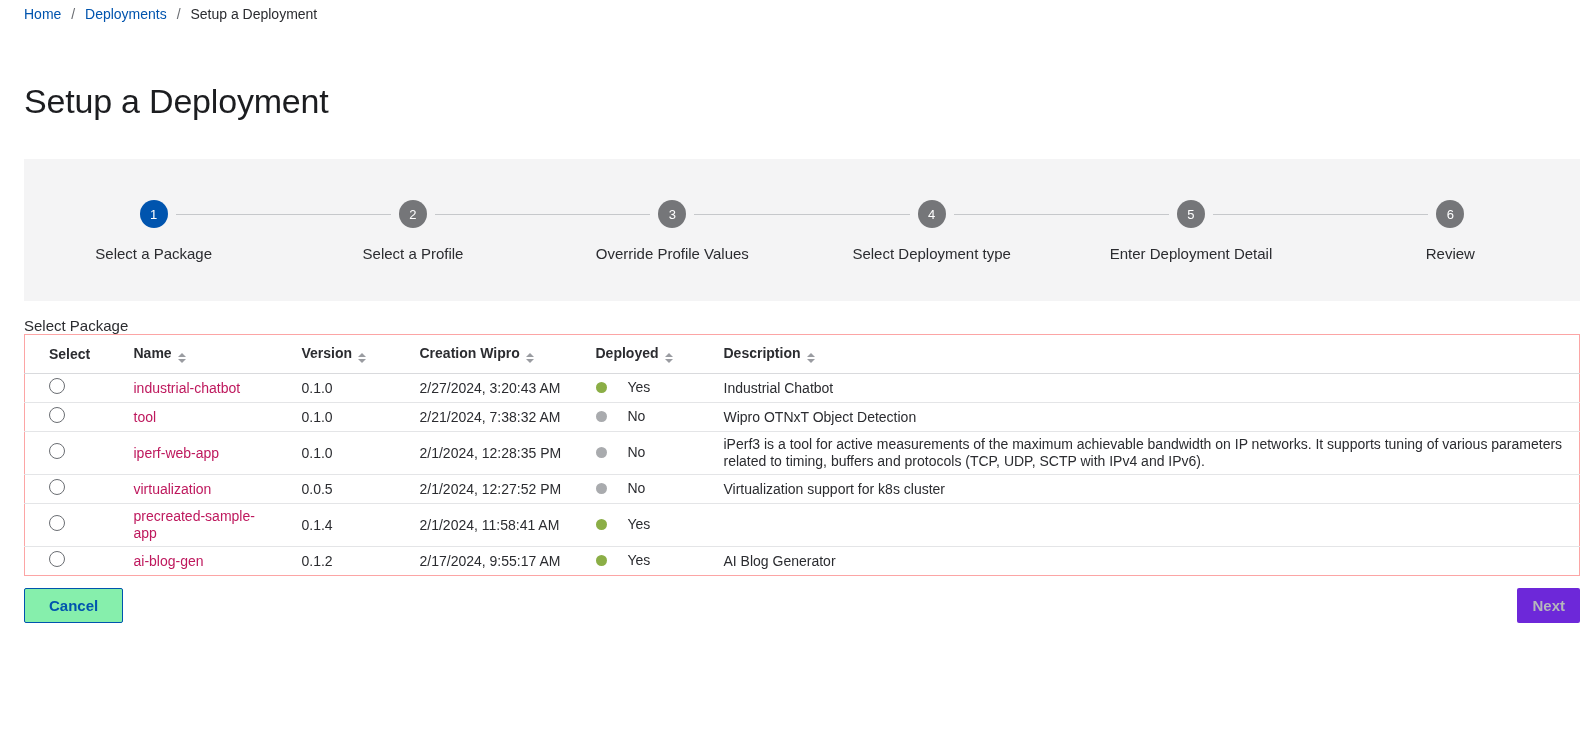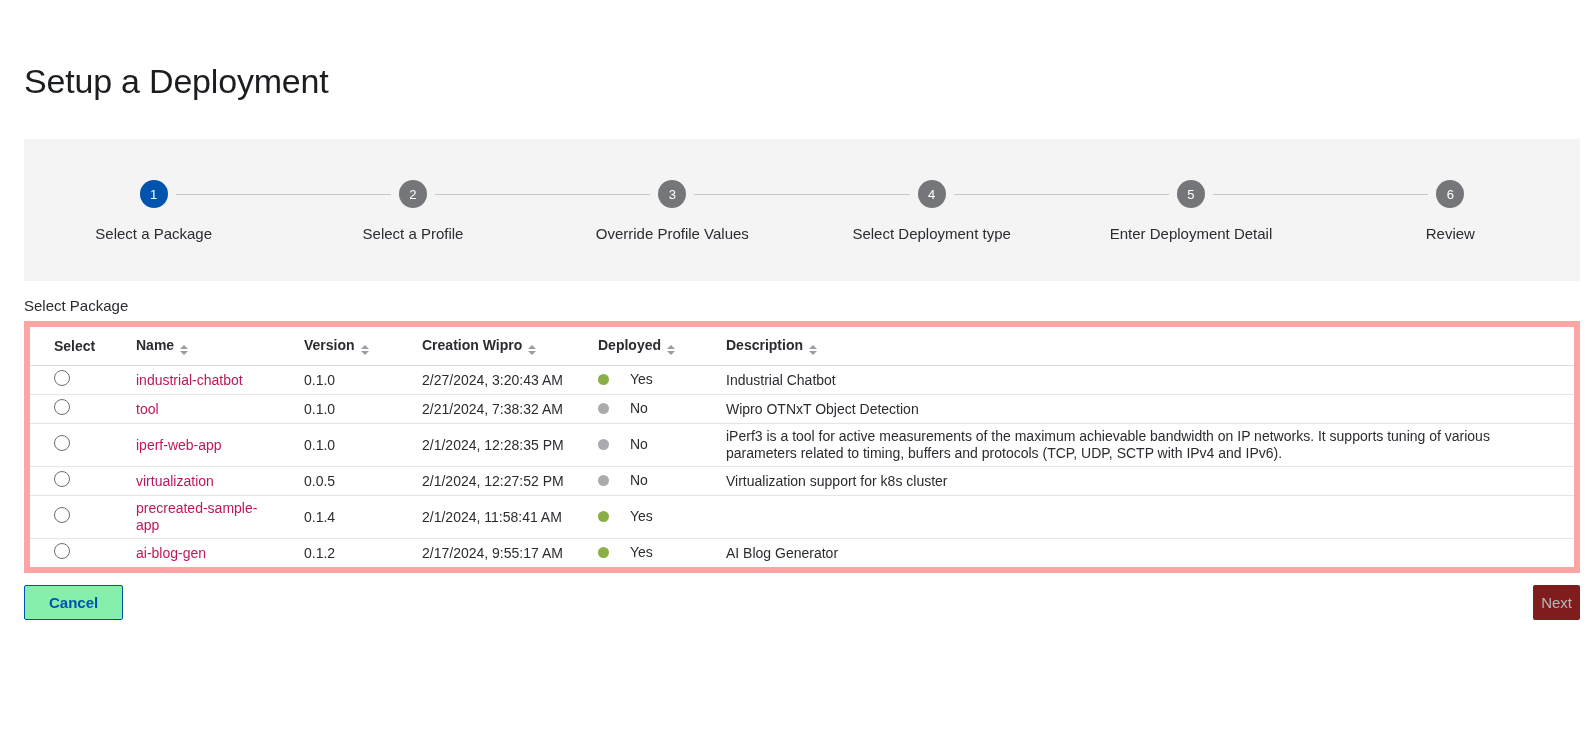--- a/index.html
+++ b/index.html
@@ -69,25 +69,24 @@
 
   
   .table-caption {
     margin-top: 16px;
     font-size: 15px;
     color: #2b2c30;
   }
 
   
   table.pkg-table {
-    margin-top: 7px;
     width: 100%;
     border-collapse: collapse;
     table-layout: fixed;
-    border: 6px solid #fca5a5;
+    border: 1px solid #fca5a5;
     font-size: 14px;
   }
   col.c-select   { width: 85px; }
   col.c-name     { width: 168px; }
   col.c-version  { width: 118px; }
   col.c-creation { width: 176px; }
   col.c-deployed { width: 128px; }
   col.c-desc     { width: auto; }
   .pkg-table th {
     text-align: left;
@@ -142,36 +141,43 @@
     border: 1px solid #0054ae;
     color: #0054ae;
     font-weight: 700;
     font-size: 15px;
     font-family: inherit;
     padding: 8px 24px;
     border-radius: 2px;
     cursor: pointer;
   }
   .btn-next {
-    background: #7f1d1d;
+    background: #6d28d9;
     border: none;
     color: #b5b7bb;
-    font-weight: 400;
+    font-weight: 700;
     font-size: 15px;
     font-family: inherit;
-    padding: 9px 8px;
+    padding: 9px 15px;
     border-radius: 2px;
     cursor: not-allowed;
   }
 </style>
 </head>
 <body>
 
 <div class="page">
 
+  <nav class="breadcrumb">
+    <a>Home</a>
+    <span class="sep">/</span>
+    <a>Deployments</a>
+    <span class="sep">/</span>
+    <span class="current">Setup a Deployment</span>
+  </nav>
 
   <h1 class="page-title">Setup a Deployment</h1>
 
   <div class="stepper">
     <div class="step active">
       <span class="step-circle">1</span>
       <div class="step-label">Select a Package</div>
     </div>
     <div class="step">
       <span class="step-circle">2</span>

